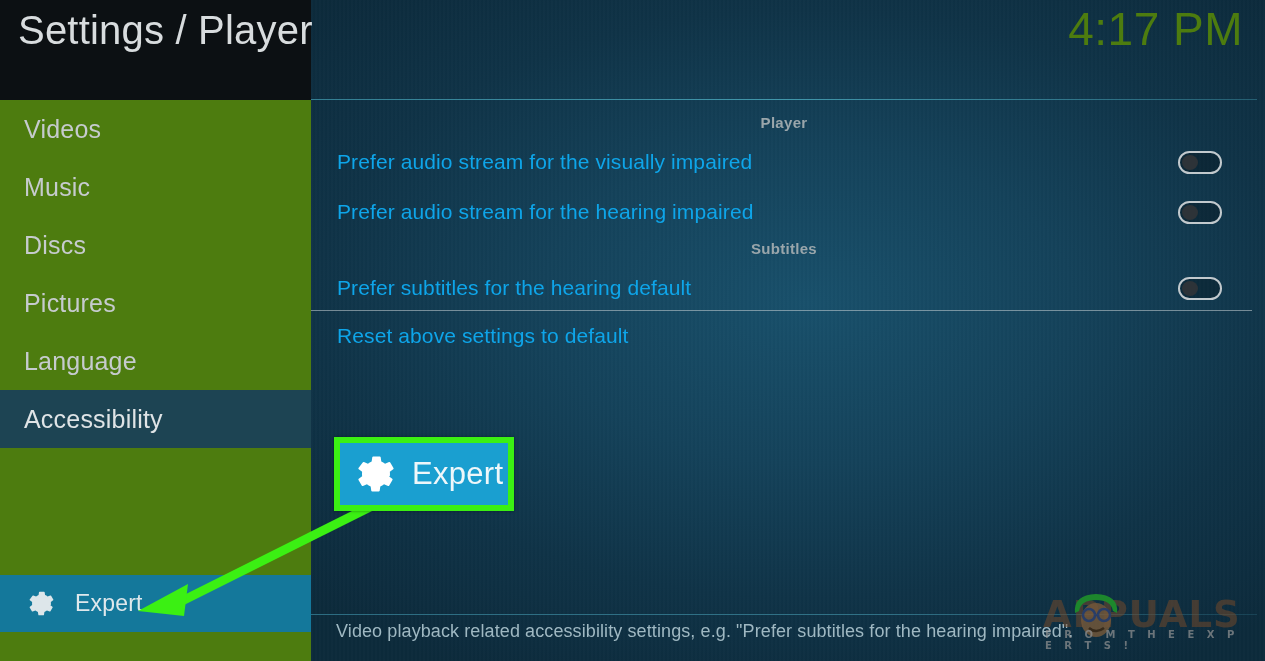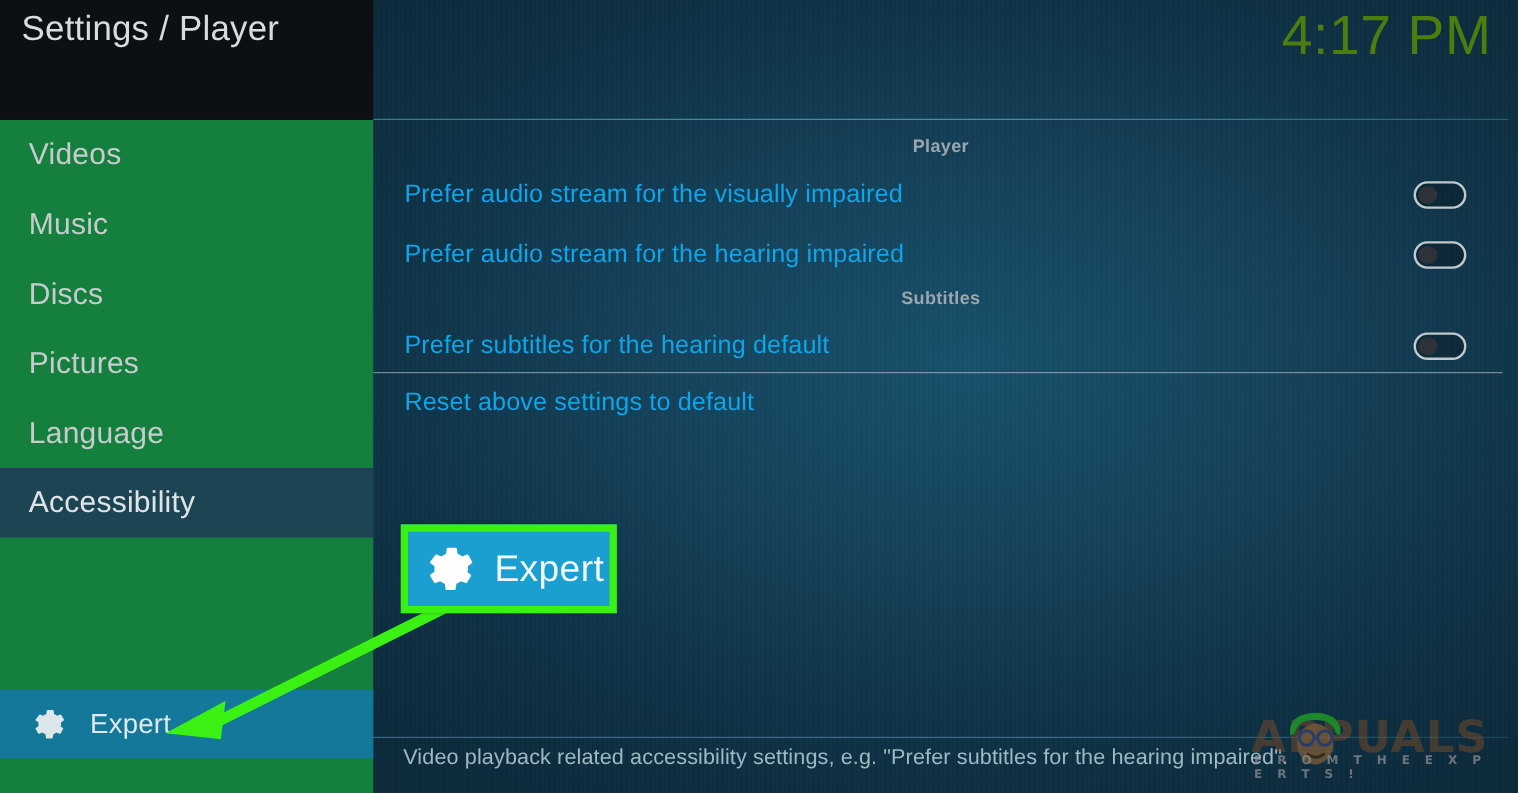--- a/index.html
+++ b/index.html
@@ -35,37 +35,37 @@
   .header {
     position: absolute; left: 0; top: 0; width: 1265px; height: 100px;
     z-index: 5;
   }
   .header-left-bg {
     position: absolute; left: 0; top: 0; width: 311px; height: 100px;
     background: #0c1013;
   }
   .page-title {
     position: absolute; left: 18px; top: 8px;
-    font-size: 29px; font-weight: 400; color: #d8dcde;
+    font-size: 40px; font-weight: 400; color: #d8dcde;
     letter-spacing: 0.2px;
   }
   .clock {
     position: absolute; right: 22px; top: 2px;
     font-size: 46px; font-weight: 300; color: #4d7c0f;
     letter-spacing: 0.5px;
   }
   .header-divider {
     position: absolute; left: 311px; top: 99px; width: 946px; height: 1px;
     background: linear-gradient(90deg, rgba(58,140,160,0.85) 0%, rgba(70,160,180,0.9) 50%, rgba(58,140,160,0.5) 100%);
   }
 
   
   .sidebar {
     position: absolute; left: 0; top: 100px; width: 311px; height: 561px;
-    background: #15803d;
+    background: #4d7c0f;
     z-index: 4;
   }
   .sidebar-menu { position: absolute; left: 0; top: 0; width: 311px; }
   .sidebar-item {
     position: relative;
     height: 58px;
     display: flex; align-items: center;
     padding-left: 24px;
     color: #c6cbce;
     font-size: 25px; font-weight: 400;

